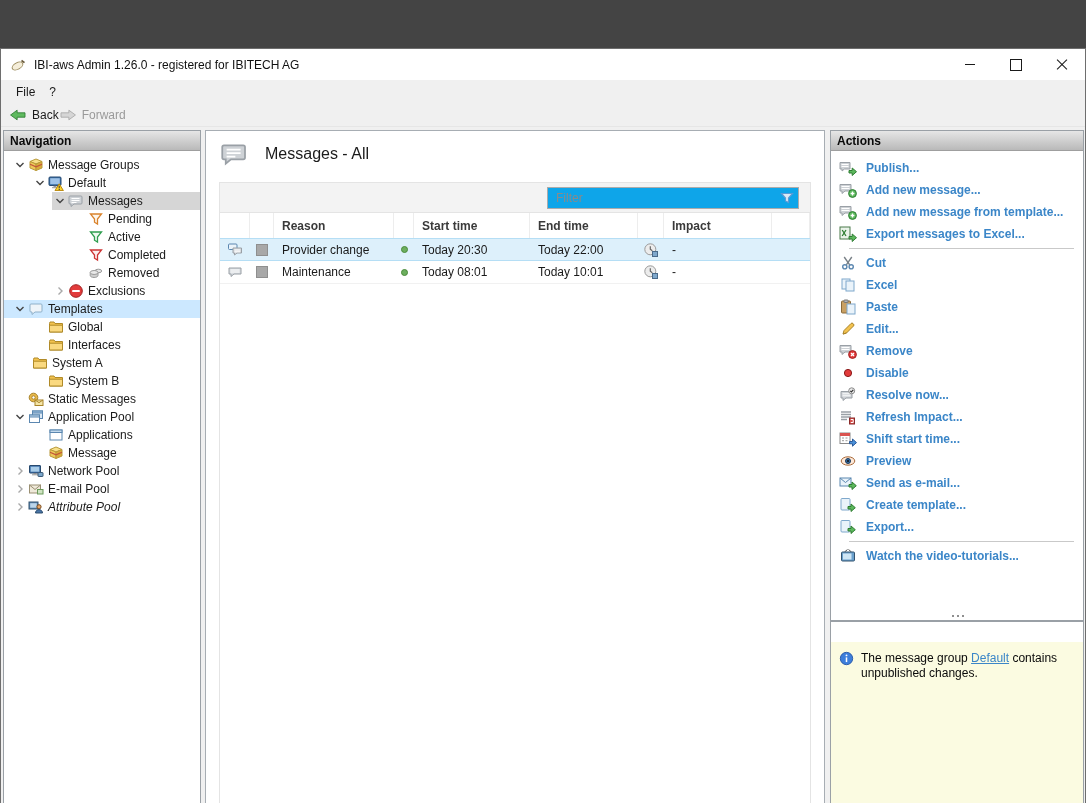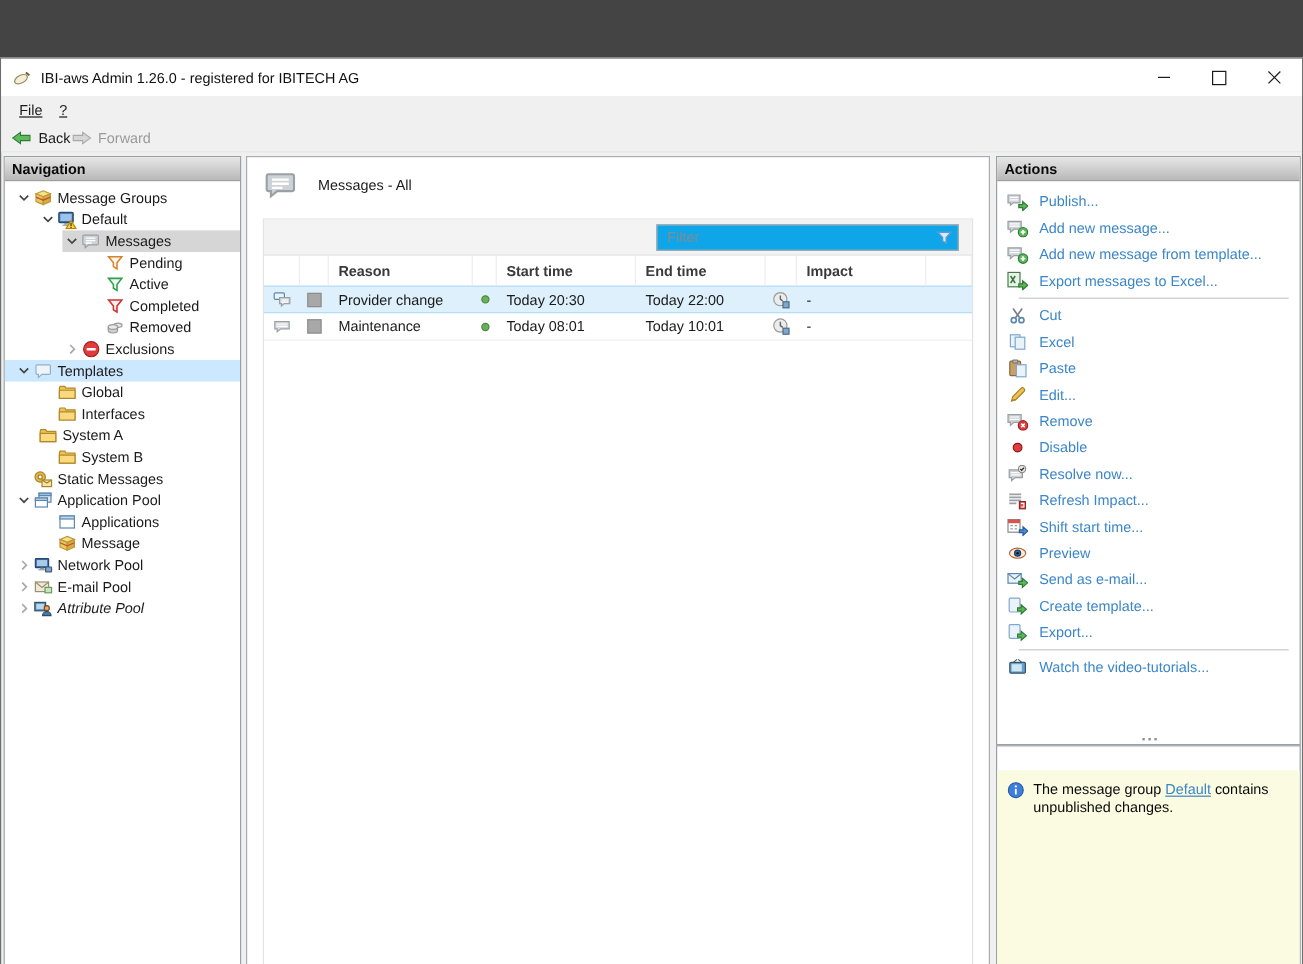--- a/index.html
+++ b/index.html
@@ -16,21 +16,21 @@
   .win-btn{width:46px;height:31px;display:flex;align-items:center;justify-content:center;cursor:default;}
   .wc-min::before{content:"";width:10px;height:1px;background:#1a1a1a;}
   .wc-max::before{content:"";width:10px;height:10px;border:1px solid #1a1a1a;}
   .wc-close{position:relative;}
   .wc-close::before,.wc-close::after{content:"";position:absolute;width:14px;height:1px;background:#1a1a1a;left:16px;top:15px;}
   .wc-close::before{transform:rotate(45deg);}
   .wc-close::after{transform:rotate(-45deg);}
 
   
   .menubar{position:absolute;left:1px;top:32px;right:1px;height:23px;background:#f0f0f0;
-           display:flex;align-items:center;padding-left:8px;text-decoration:underline;}
+           display:flex;align-items:center;padding-left:8px;}
   .menu-item{padding:3px 7px;}
   .toolbar{position:absolute;left:1px;top:55px;right:1px;height:24px;background:#f0f0f0;
            display:flex;align-items:center;padding-left:8px;border-bottom:1px solid #e6e6e6;}
   .tb-btn{display:flex;align-items:center;gap:5px;}
   .tb-btn.disabled .tb-label{color:#9a9a9a;}
   .tb-icon svg{width:18px;height:14px;display:block;}
 
   
   .panel{position:absolute;background:#fff;border:1px solid #9aa0a6;}
   .panel-header{height:20px;line-height:20px;padding-left:6px;font-weight:bold;color:#0a0a0a;
@@ -45,21 +45,21 @@
   .tree-row.sel-blue{background:var(--sel-blue);}
   .chev{width:16px;height:16px;display:flex;align-items:center;justify-content:center;flex:0 0 16px;}
   .chev svg{width:12px;height:12px;display:block;}
   .icon svg{width:16px;height:16px;display:block;}
   .tree-label{margin-left:4px;}
 
   
   #main-panel{left:205px;top:82px;width:620px;height:696px;border-color:#a7adb3;}
   .main-head{position:absolute;left:13px;top:9px;display:flex;align-items:center;gap:15px;}
   .big svg{width:31px;height:28px;display:block;}
-  .main-title{font-size:12px;color:#1b1b1b;}
+  .main-title{font-size:16px;color:#1b1b1b;}
   .list-box{position:absolute;left:13px;top:51px;width:592px;height:632px;border:1px solid #e4e4e4;background:#fff;}
   .band{height:30px;background:#f3f3f3;border-bottom:1px solid #e4e4e4;
         display:flex;align-items:center;justify-content:flex-end;padding-right:11px;}
   .filter-wrap{position:relative;width:252px;height:22px;}
   .filter-wrap input{width:100%;height:100%;border:1px solid #ababab;padding:0 24px 0 8px;
                      font:12px "Liberation Sans",sans-serif;color:#333;outline:none;background:#0ea5e9;}
   .filter-wrap input::placeholder{color:#8a8a8a;opacity:1;}
   .filter-funnel{position:absolute;right:4px;top:3px;}
   .msg-cols{display:grid;grid-template-columns:30px 24px 120px 20px 116px 108px 26px 108px 1fr;}
   .grid-head{height:25px;}
@@ -70,21 +70,21 @@
   .mrow.selected{background:var(--row-sel);border-top:1px solid var(--row-sel-border);
                  border-bottom:1px solid var(--row-sel-border);}
   .ccell{display:flex;align-items:center;height:100%;overflow:hidden;}
   .ccell.center{justify-content:center;}
   .ccell.text{padding-left:8px;}
   .swatch{width:12px;height:12px;border:1px solid #8f8f8f;}
   .dot{width:7px;height:7px;border-radius:50%;border:1px solid #4a8a3a;}
 
   
   #actions-panel{left:830px;top:82px;width:254px;height:491px;}
-  #actions-list{padding-top:6px;}
+  #actions-list{padding-top:6px;font-weight:bold;}
   .action-item{display:flex;align-items:center;height:22px;padding-left:8px;gap:9px;cursor:pointer;}
   .aicon svg{width:18px;height:16px;display:block;}
   .action-label{color:var(--link);}
   .action-sep{height:1px;background:#c9c9c9;margin:3px 9px 3px 18px;}
   .dots-handle{position:absolute;bottom:3px;left:50%;width:2px;height:2px;background:#8f8f8f;
                box-shadow:-5px 0 #8f8f8f,5px 0 #8f8f8f;cursor:row-resize;}
 
   
   #info-panel{left:830px;top:573px;width:254px;height:205px;}
   .info-body{background:var(--info-bg);position:absolute;top:20px;bottom:0;left:0;right:0;

